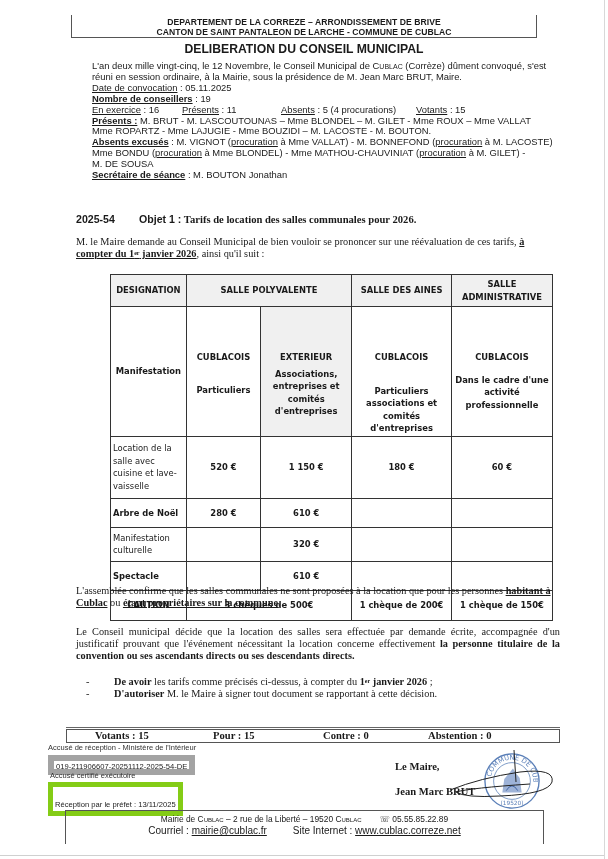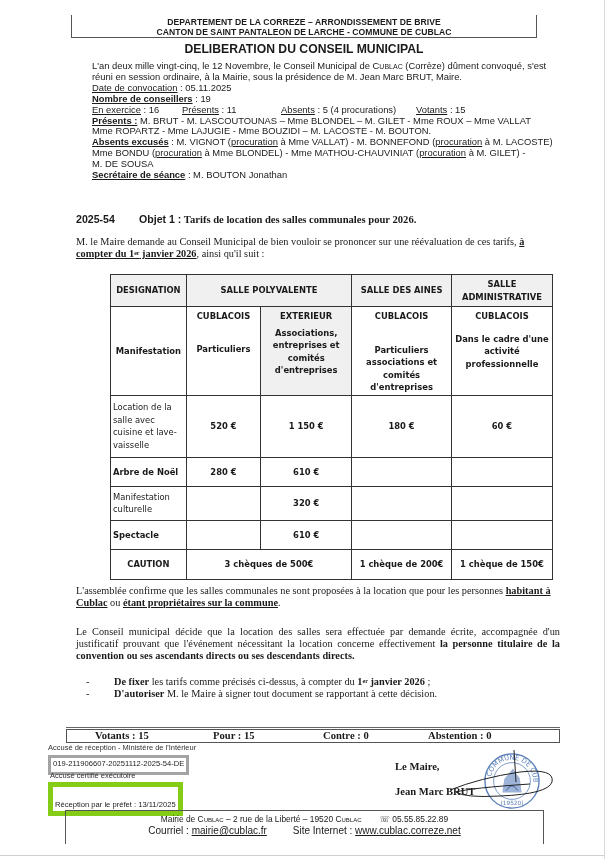--- a/index.html
+++ b/index.html
@@ -28,37 +28,37 @@
   .para1 { position: absolute; left: 76px; top: 236px; width: 480px; font-family: "Liberation Serif", serif; font-size: 10.3px; line-height: 12px; text-align: justify; }
   sup { font-size: 6px; vertical-align: top; position: relative; top: -1px; }
 
   table.tarifs { position: absolute; left: 110px; top: 274px; width: 443px; border-collapse: collapse;
     font-family: "DejaVu Sans", sans-serif; font-size: 8.4px; }
   table.tarifs td { border: 1.6px solid #333; text-align: center; vertical-align: middle; padding: 1px 2px; line-height: 12.6px; }
   table.tarifs .b { font-weight: bold; }
   .th-row td { height: 32px; font-weight: bold; }
   .shade { background: #f0f0f0; }
   .left { text-align: left !important; }
-  .sub-head { font-weight: bold; display: block; }
+  .sub-head { font-weight: bold; display: block; margin-top: 41px; }
   .gap { display: block; height: 8px; }
 
   .para2 { position: absolute; left: 76px; top: 585px; width: 484px; font-family: "Liberation Serif", serif; font-size: 10.3px; line-height: 12.2px; }
   .para3 { position: absolute; left: 76px; top: 626px; width: 484px; font-family: "Liberation Serif", serif; font-size: 10.3px; line-height: 12.2px; text-align: justify; }
   .decide { position: absolute; left: 72px; top: 676px; width: 484px; font-family: "Liberation Serif", serif; font-size: 10.3px; line-height: 12.4px; }
   .decide ul { list-style: none; margin-left: 12px; }
   .decide li { position: relative; padding-left: 30px; }
   .decide li::before { content: "-"; position: absolute; left: 2px; }
 
   .sep-line { position: absolute; left: 66px; top: 727px; width: 494px; height: 1px; background: #666; }
   .votes-box { position: absolute; left: 66px; top: 729px; width: 494px; height: 14px; border: 1px solid #555;
     font-family: "Liberation Serif", serif; font-size: 10.6px; font-weight: bold; }
   .votes-box span { position: absolute; top: 0px; }
 
   .ar-label { position: absolute; left: 48px; top: 743px; font-size: 7.5px; color: #333; }
-  .ar-id { position: absolute; left: 48px; top: 755px; padding: 0 2px; height: 20px; border: 3px solid #a3a3a3; font-size: 7.6px; line-height: 11px; color: #222; }
+  .ar-id { position: absolute; left: 48px; top: 755px; padding: 0 2px; height: 20px; border: 6px solid #a3a3a3; font-size: 7.6px; line-height: 11px; color: #222; }
   .ar-exec { position: absolute; left: 50px; top: 771px; font-size: 7.5px; color: #333; }
   .ar-prefet { position: absolute; left: 48px; top: 782px; padding: 12px 2px; height: 23px; border: 5px solid #84cc16; font-size: 7.6px; line-height: 11px; color: #222; }
 
   .maire { position: absolute; left: 395px; top: 761px; font-family: "Liberation Serif", serif; font-size: 10.6px; font-weight: bold; }
   .maire-name { position: absolute; left: 395px; top: 786px; font-family: "Liberation Serif", serif; font-size: 10.6px; font-weight: bold; }
   .stamp { position: absolute; left: 483px; top: 752px; width: 58px; height: 58px; }
   .signature { position: absolute; left: 420px; top: 748px; width: 140px; height: 56px; }
 
   .footer-box { position: absolute; left: 65px; top: 810px; width: 479px; height: 34px;
     border-left: 1px solid #555; border-right: 1px solid #555; border-top: 1px solid #555; }
@@ -190,21 +190,21 @@
 
 <div class="para2">
   <span>L'assemblée confirme que les salles communales ne sont proposées à la location que pour les personnes </span><span class="ub">habitant à Cublac</span><span> ou </span><span class="ub">étant propriétaires sur la commune</span><span>.</span>
 </div>
 <div class="para3">
   <span>Le Conseil municipal décide que la location des salles sera effectuée par demande écrite, accompagnée d'un justificatif prouvant que l'événement nécessitant la location concerne effectivement </span><b>la personne titulaire de la convention ou ses ascendants directs ou ses descendants directs.</b>
 </div>
 
 <div class="decide">
   <ul>
-    <li><b>De fixer</b><span> les tarifs comme précisés ci-dessus, à compter du </span><b><span>1</span><sup>er</sup><span> janvier 2026</span></b><span> ;</span></li>
+    <li><b>De avoir</b><span> les tarifs comme précisés ci-dessus, à compter du </span><b><span>1</span><sup>er</sup><span> janvier 2026</span></b><span> ;</span></li>
     <li><b>D'autoriser</b><span> M. le Maire à signer tout document se rapportant à cette décision.</span></li>
   </ul>
 </div>
 
 <div class="sep-line"></div>
 <div class="votes-box">
   <span style="left:28px">Votants : 15</span>
   <span style="left:146px">Pour :  15</span>
   <span style="left:256px">Contre : 0</span>
   <span style="left:361px">Abstention : 0</span>

